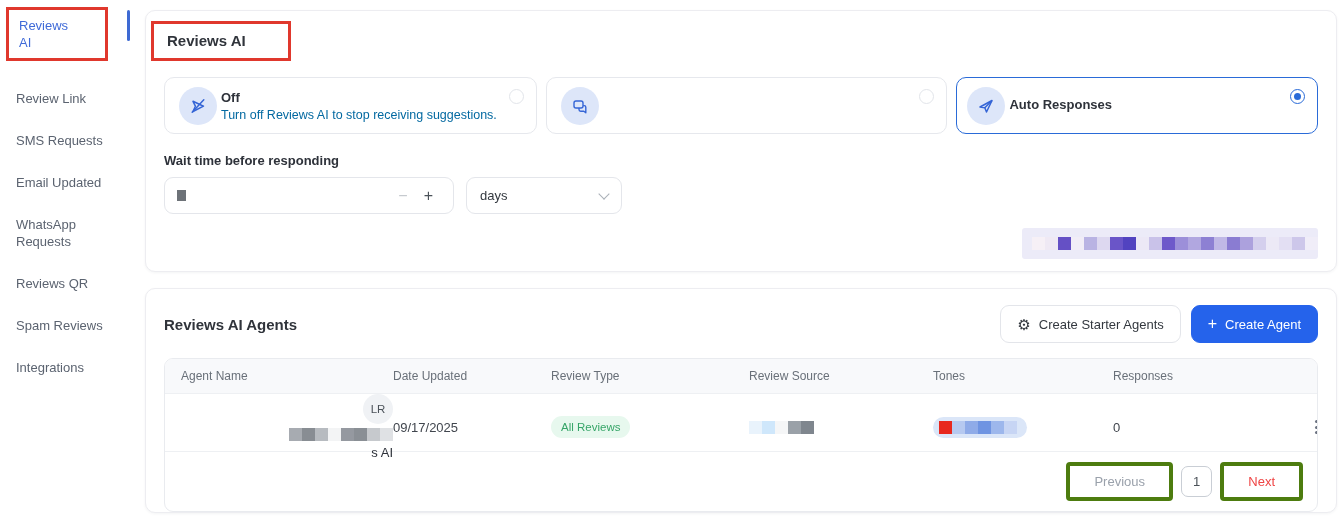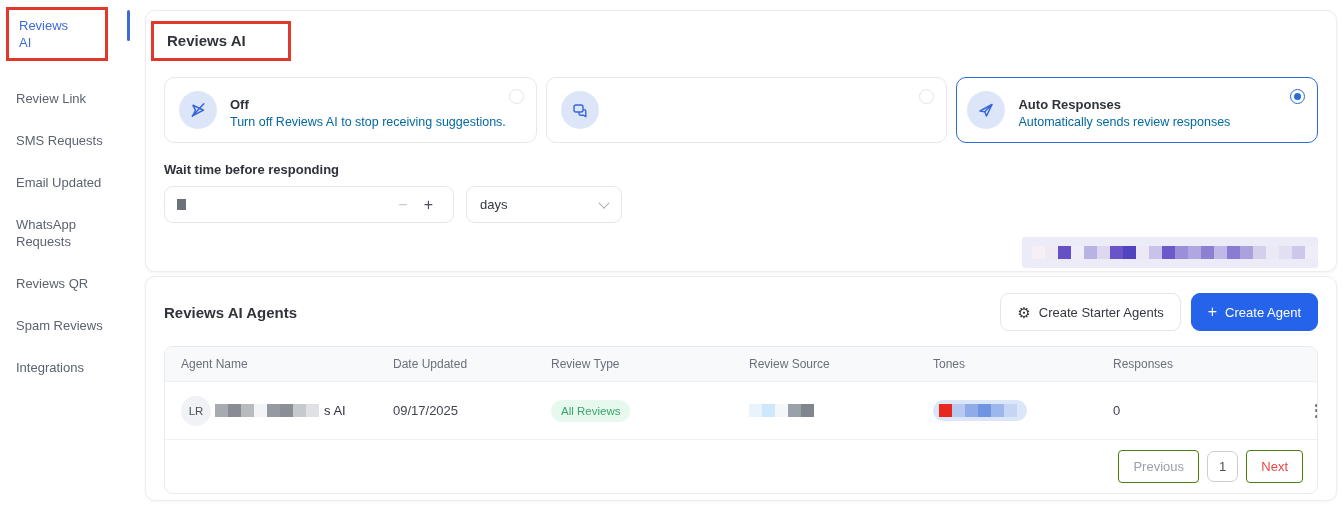--- a/index.html
+++ b/index.html
@@ -16,22 +16,22 @@
   
   .main { position:absolute; left:145px; top:10px; width:1192px; }
   .card { background:#fff; border:1px solid #ededf1; border-radius:10px;
           box-shadow:0 1px 3px rgba(20,30,60,.05); }
   .card1 { padding:16px 18px 12px 18px; height:262px; }
   .card-title { font-size:15px; font-weight:700; color:#30343b; }
   .title-annotated { display:inline-block; border:3px solid #e0382d; padding:8px 42px 8px 13px; margin:-6px 0 0 -13px; }
 
   
   .options { display:flex; gap:9px; margin-top:16px; }
-  .opt-card { position:relative; border:1px solid #e6e8ed; border-radius:10px; height:66px;
-              padding:13px 14px; display:flex; align-items:flex-end; gap:13px; background:#fff; cursor:pointer; }
+  .opt-card { position:relative; border:1px solid #e6e8ed; border-radius:10px; height:57px;
+              padding:13px 14px; display:flex; align-items:center; gap:4px; background:#fff; cursor:pointer; }
   .opt-card.selected { border:1.5px solid #2a6bd8; }
   .opt-0 { width:378px; } .opt-1 { width:406px; } .opt-2 { width:366px;padding-left:10px; }
   .icon-circle { width:38px; height:38px; border-radius:50%; background:#dde6f9; flex:none;
                  display:flex; align-items:center; justify-content:center; }
   .opt-title { font-size:13px; font-weight:700; color:#2e323a; margin-bottom:3px; }
   .opt-desc { font-size:12.5px; color:#0369a1; }
   .radio { position:absolute; top:11px; right:12px; width:15px; height:15px; border-radius:50%;
            border:1.5px solid #e2e5ea; background:#fff; }
   .radio.checked { border:1.5px solid #2a6bd8; display:flex; align-items:center; justify-content:center; }
   .radio.checked::after { content:""; width:7px; height:7px; border-radius:50%; background:#2a6bd8; }
@@ -51,53 +51,53 @@
   .chev { width:8px; height:8px; border-right:1.5px solid #aab0b8; border-bottom:1.5px solid #aab0b8;
           transform:rotate(45deg); margin-top:-4px; }
 
   
   .mosaic { display:flex; }
   .mosaic i { display:block; width:13px; height:13px; flex:none; }
   .footer-mosaic-wrap { display:flex; justify-content:flex-end; margin-top:14px; }
   .footer-mosaic { background:#ecebf8; border-radius:3px; padding:9px 10px; width:296px; overflow:hidden; }
 
   
-  .card2 { margin-top:4px; padding:16px 18px; height:225px; }
+  .card2 { margin-top:16px; padding:16px 18px; height:225px; }
   .agents-header { display:flex; align-items:center; }
   .header-actions { margin-left:auto; display:flex; gap:10px; }
   .btn { height:38px; border-radius:9px; font-size:13px; display:flex; align-items:center;
          gap:8px; padding:0 16px; cursor:pointer; }
   .btn-outline { background:#fff; border:1px solid #e3e5ea; color:#33383f; font-weight:500; }
   .btn-primary { background:#2563eb; border:1px solid #2563eb; color:#fff; font-weight:500; }
   .gear { font-size:15px; color:#33383f; line-height:1; }
   .plus-glyph { font-size:16px; font-weight:400; line-height:1; }
 
   .table-box { margin-top:15px; border:1px solid #e9ebef; border-radius:9px; overflow:hidden; }
   .tgrid { display:grid; grid-template-columns:212px 158px 198px 184px 180px 196px 1fr;
            align-items:center; padding:0 16px; }
   .thead { background:#f8f9fb; height:34px; }
   .th { font-size:12px; color:#697079; }
   .trow { height:58px; border-top:1px solid #eef0f3; }
   .cell { font-size:13px; color:#41464e; }
-  .name-cell { display:flex; align-items:center; gap:4px; }
+  .name-cell { display:flex; align-items:flex-end; gap:4px;flex-direction:column; }
   .avatar { width:30px; height:30px; border-radius:50%; background:#f0f2f5; flex:none;
             display:flex; align-items:center; justify-content:center; font-size:11.5px; color:#4b5259; }
   .name-redact { display:flex; align-items:center; gap:0; }
   .name-suffix { font-size:13px; color:#2e323a; margin-left:1px; }
   .badge { display:inline-block; background:#e7f8ee; color:#36a568; font-size:11.5px;
            padding:5px 10px; border-radius:999px; }
   .tones-pill { display:inline-flex; background:#dbe6f8; border-radius:999px; padding:4px 10px 4px 6px; }
   .kebab { display:flex; flex-direction:column; gap:2.5px; align-items:center; margin-left:auto;
            padding:4px 6px; cursor:pointer; }
   .kebab b { width:3px; height:3px; border-radius:50%; background:#6b7280; }
 
   .tfoot { border-top:1px solid #eef0f3; padding:10px 14px; display:flex; justify-content:flex-end;
            align-items:center; gap:8px; }
-  .pg-btn { border:1px solid #4d7c0f; border-radius:4px; background:#fff; font-size:13px;
-            padding:8px 14px; color:#9aa1ab; cursor:pointer; }
+  .pg-btn { border:4px solid #4d7c0f; border-radius:4px; background:#fff; font-size:13px;
+            padding:8px 24px; color:#9aa1ab; cursor:pointer; }
   .pg-page { border:1px solid #c9ced5; border-radius:7px; background:#fff; font-size:13px;
              padding:7px 11px; color:#4b5259; cursor:pointer; }
   .pg-next { color:#ef4444; }
 </style>
 </head>
 <body>
 
 <nav class="sidebar">
   <div class="side-item active">
     <span class="annotated">
@@ -149,21 +149,20 @@
 
       <div class="opt-card opt-2 selected">
         <span class="icon-circle">
           <svg width="18" height="18" viewBox="0 0 18 18">
             <path d="M3 10 L15 3.5 L9.5 15 L7.8 10.8 L3 10 Z" fill="none" stroke="#3565d6" stroke-width="1.5" stroke-linejoin="round"></path>
             <line x1="7.8" y1="10.8" x2="15" y2="3.5" stroke="#3565d6" stroke-width="1.5"></line>
           </svg>
         </span>
         <div>
           <div class="opt-title">Auto Responses</div>
-          <div class="opt-desc">Automatically sends review responses</div>
         </div>
         <span class="radio checked"></span>
       </div>
 
     </div>
 
     <div class="wait-label">Wait time before responding</div>
     <div class="wait-row">
       <div class="stepper">
         <span class="redact-sq"></span>

